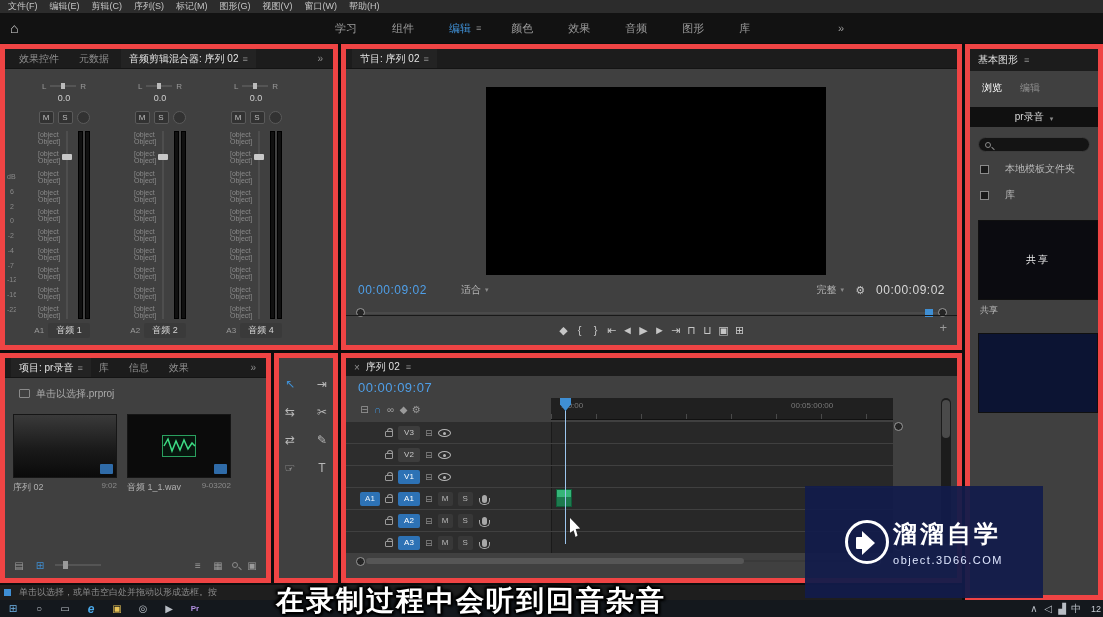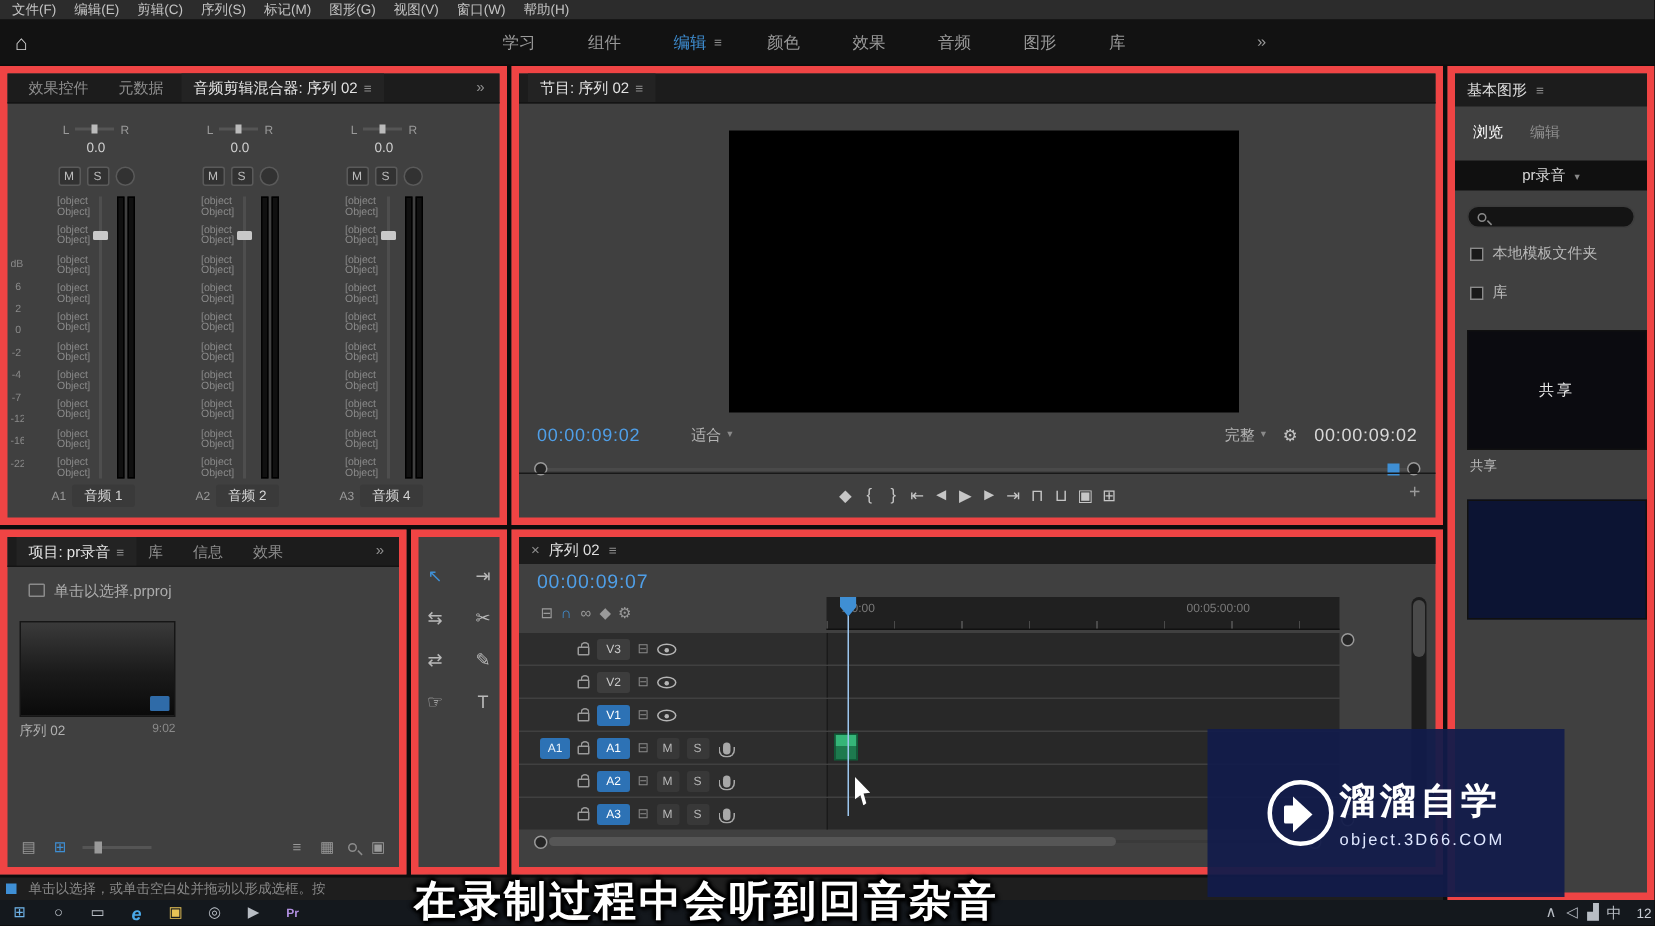--- a/index.html
+++ b/index.html
@@ -135,21 +135,21 @@
 .tl-hscroll{position:absolute;left:10px;right:76px;bott om:12px;bottom:12px;height:10px}
 .tl-hscroll .line{position:absolute;left:8px;right:8px;top:4px;height:2px;background:#3a3a3a}
 .tl-hscroll .bar{position:absolute;left:10px;width:72%;top:2px;height:6px;background:#565656;border-radius:3px}
 
 #panel-eg{left:965px;top:44px;width:138px;height:556px}
 .eg-header{display:flex;align-items:center;gap:6px;height:22px;background:#1c1c1c;padding:0 8px;font-size:10px;color:#e0e0e0}
 .eg-tabs{display:flex;gap:18px;padding:10px 12px 6px;font-size:10px;color:#8e8e8e}
 .eg-tabs .etab.active{color:#fff}
 .eg-select{margin-top:6px;height:20px;background:#101010;display:flex;align-items:center;justify-content:center;gap:6px;font-size:10px;color:#d8d8d8}
 .eg-search{margin:10px 8px 4px;height:15px;background:#141414;border:1px solid #3c3c3c;border-radius:8px;display:flex;align-items:center;padding:0 6px}
-.eg-check{display:flex;align-items:center;gap:6px;padding:6px 10px;font-size:10px;color:#b8b8b8}
+.eg-check{display:flex;align-items:center;gap:16px;padding:6px 10px;font-size:10px;color:#b8b8b8}
 .cb{width:9px;height:9px;border:1px solid #8a8a8a;background:#1a1a1a;flex:none}
 .eg-items{padding:12px 8px 0}
 .eg-item{margin-bottom:12px}
 .eg-thumb{width:120px;position:relative;border:1px solid #101010}
 .eg-item.logo-thumb .eg-thumb{height:100px;background:#05070f}
 .circles{display:none;position:absolute;left:50%;top:50%;transform:translate(-50%,-50%);width:44px;height:30px}
 .logo-thumb .circles{display:block}
 .c1{position:absolute;left:0;top:3px;width:24px;height:24px;border-radius:50%;background:#1e88e5;opacity:.9}
 .c2{position:absolute;right:2px;top:0;width:17px;height:17px;border-radius:50%;background:#64b5f6;opacity:.85}
 .c3{position:absolute;left:27px;bottom:1px;width:8px;height:8px;border-radius:50%;background:#90caf9}
@@ -475,20 +475,33 @@
   <div class="thumb-item sequence">
       <div class="thumb">
 
         <span class="badge"></span>
       </div>
       <div class="thumb-meta">
         <span>序列 02</span>
         <span class="dur">9:02</span>
       </div>
     </div>
+      <div class="thumb-item audio">
+      <div class="thumb">
+        <svg class="wave" width="34" height="22" viewBox="0 0 34 22">
+            <rect x="0.5" y="0.5" width="33" height="21" fill="#07160e" stroke="#2aa05f"></rect>
+            <polyline points="2,11 6,4 10,16 14,6 18,15 22,5 26,14 30,8 33,11" fill="none" stroke="#3ddc84" stroke-width="1.5"></polyline>
+          </svg>
+        <span class="badge"></span>
+      </div>
+      <div class="thumb-meta">
+        <span>音频 1_1.wav</span>
+        <span class="dur">9-03202</span>
+      </div>
+    </div>
     </div>
   <div class="proj-toolbar">
     <span class="pt-ic">▤</span>
     <span class="pt-ic active">⊞</span>
     <span class="zoom-slider"></span>
     <span class="pt-right">
       <span class="pt-ic">≡</span>
       <span class="pt-ic">▦</span>
       <span class="mag"></span>
       <span class="pt-ic">▣</span>

